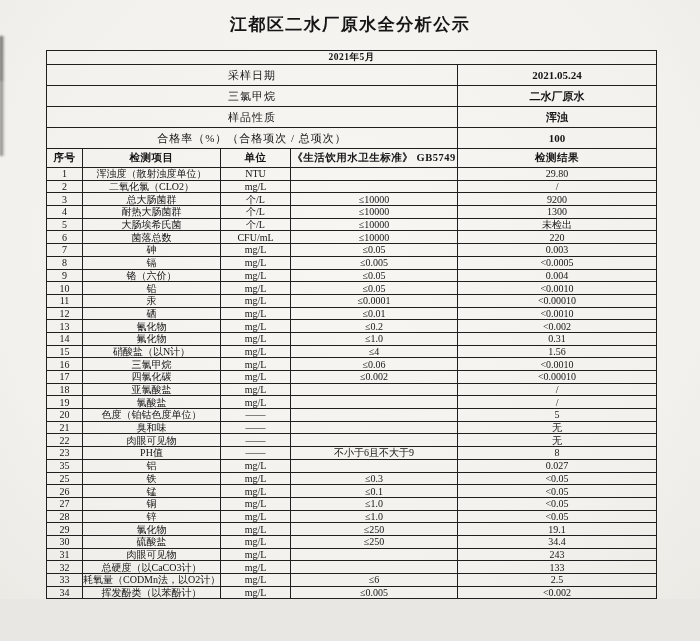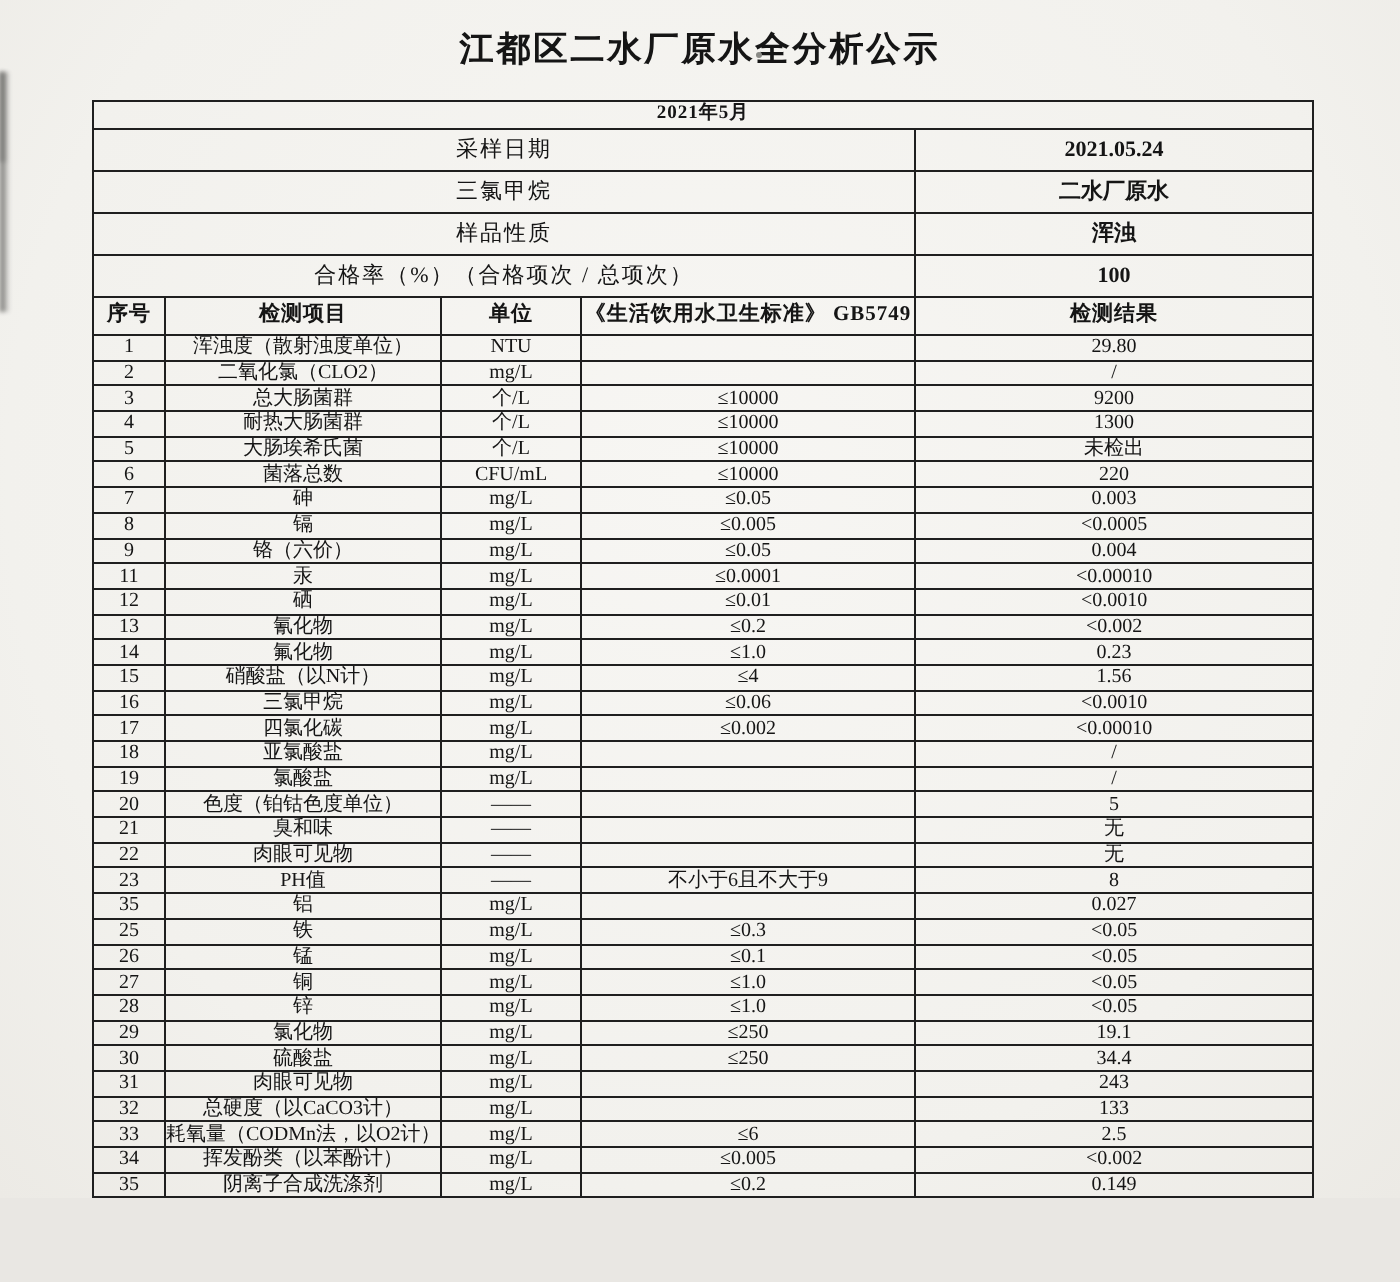--- a/index.html
+++ b/index.html
@@ -161,20 +161,27 @@
           <td class="result-cell">&lt;0.0005</td>
         </tr>
         <tr class="data-row">
           <td class="seq-cell">9</td>
           <td class="item-cell">铬（六价）</td>
           <td class="unit-cell">mg/L</td>
           <td class="std-cell">≤0.05</td>
           <td class="result-cell">0.004</td>
         </tr>
         <tr class="data-row">
+          <td class="seq-cell">10</td>
+          <td class="item-cell">铅</td>
+          <td class="unit-cell">mg/L</td>
+          <td class="std-cell">≤0.05</td>
+          <td class="result-cell">&lt;0.0010</td>
+        </tr>
+        <tr class="data-row">
           <td class="seq-cell">11</td>
           <td class="item-cell">汞</td>
           <td class="unit-cell">mg/L</td>
           <td class="std-cell">≤0.0001</td>
           <td class="result-cell">&lt;0.00010</td>
         </tr>
         <tr class="data-row">
           <td class="seq-cell">12</td>
           <td class="item-cell">硒</td>
           <td class="unit-cell">mg/L</td>
@@ -186,21 +193,21 @@
           <td class="item-cell">氰化物</td>
           <td class="unit-cell">mg/L</td>
           <td class="std-cell">≤0.2</td>
           <td class="result-cell">&lt;0.002</td>
         </tr>
         <tr class="data-row">
           <td class="seq-cell">14</td>
           <td class="item-cell">氟化物</td>
           <td class="unit-cell">mg/L</td>
           <td class="std-cell">≤1.0</td>
-          <td class="result-cell">0.23</td>
+          <td class="result-cell">0.31</td>
         </tr>
         <tr class="data-row">
           <td class="seq-cell">15</td>
           <td class="item-cell">硝酸盐（以N计）</td>
           <td class="unit-cell">mg/L</td>
           <td class="std-cell">≤4</td>
           <td class="result-cell">1.56</td>
         </tr>
         <tr class="data-row">
           <td class="seq-cell">16</td>

